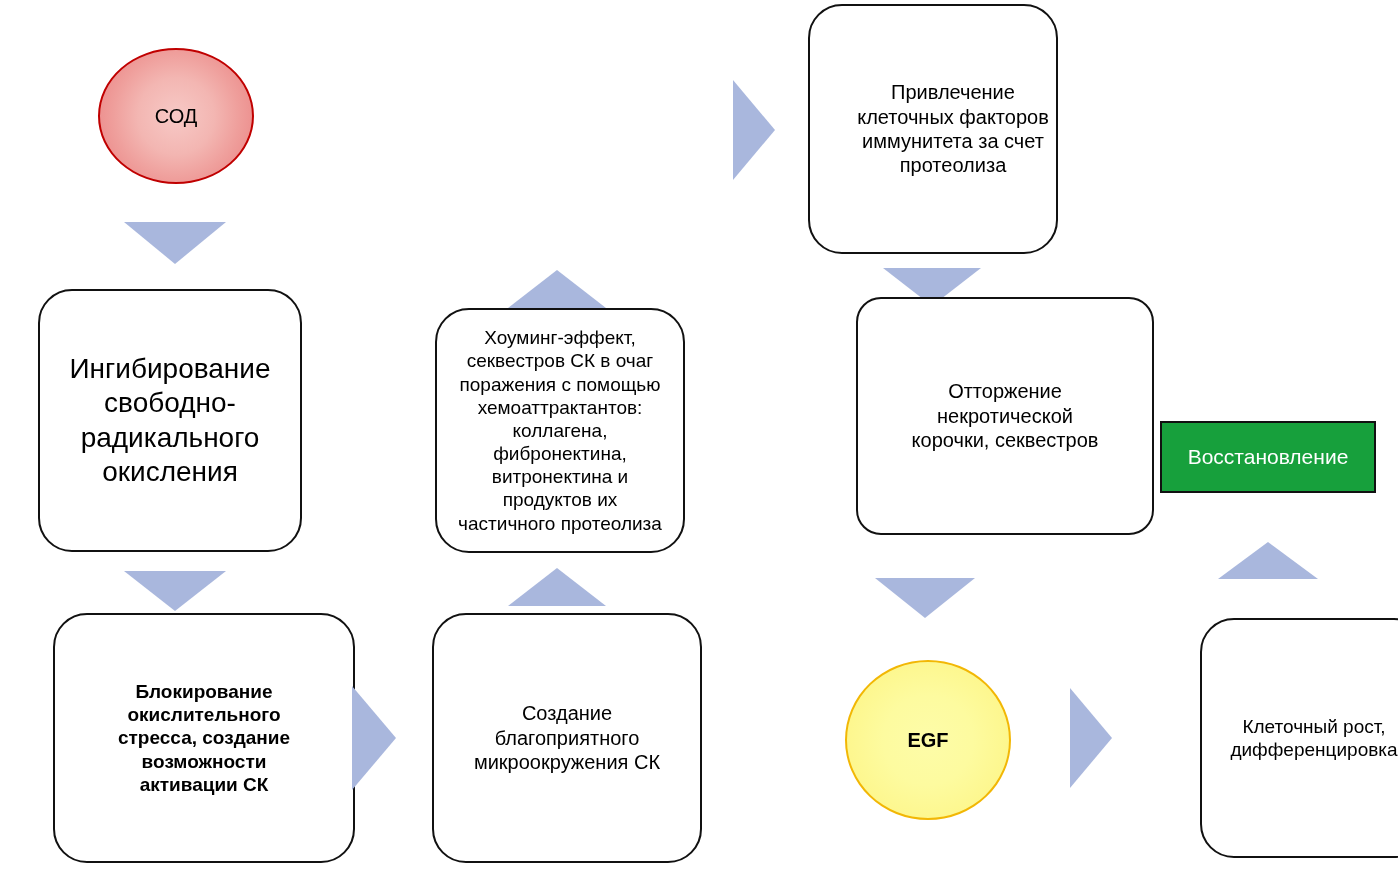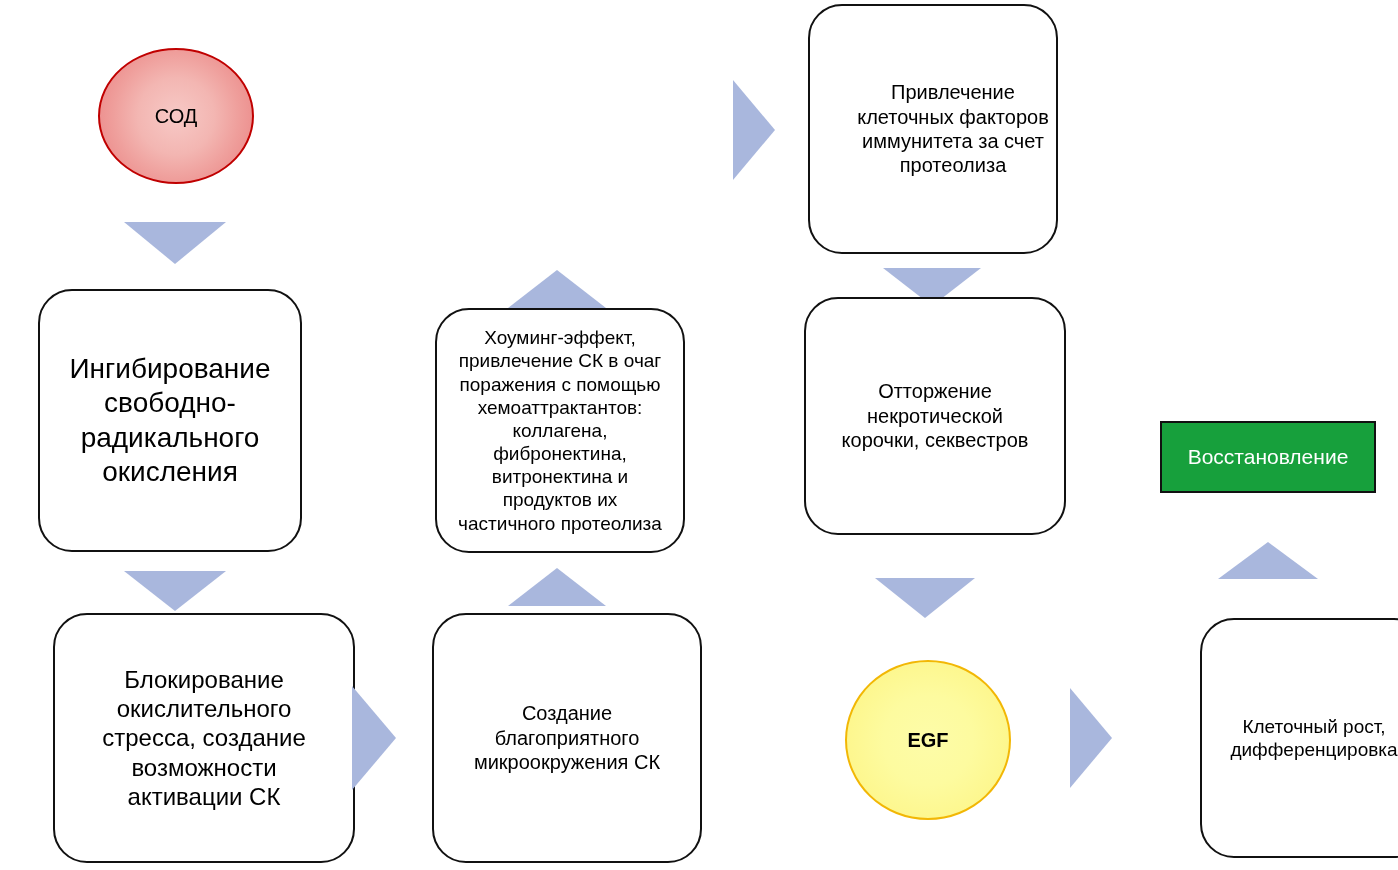--- a/index.html
+++ b/index.html
@@ -119,36 +119,36 @@
 
   <div class="node rbox" style="left:38px; top:289px; width:264px; height:263px; font-size:28px;">
     <span class="label">Ингибирование
 свободно-
 радикального
 окисления</span>
   </div>
 
   <div class="arrow arrow-down" style="left:124px; top:571px; border-left-width:51px; border-right-width:51px; border-top-width:40px;"></div>
 
-  <div class="node rbox" style="left:53px; top:613px; width:302px; height:250px; font-size:24px;">
+  <div class="node rbox" style="left:53px; top:613px; width:302px; height:250px; font-size:19px;font-weight:bold;">
     <span class="label">Блокирование
 окислительного
 стресса, создание
 возможности
 активации СК</span>
   </div>
 
   <div class="arrow arrow-right" style="left:352px; top:686px; border-top-width:52px; border-bottom-width:52px; border-left-width:44px;"></div>
 
 
   <div class="arrow arrow-up" style="left:508px; top:270px; border-left-width:49px; border-right-width:49px; border-bottom-width:38px;"></div>
 
   <div class="node rbox" style="left:435px; top:308px; width:250px; height:245px; font-size:19px;">
     <span class="label">Хоуминг-эффект,
-привлечение СК в очаг
+секвестров СК в очаг
 поражения с помощью
 хемоаттрактантов:
 коллагена,
 фибронектина,
 витронектина и
 продуктов их
 частичного протеолиза</span>
   </div>
 
   <div class="arrow arrow-up" style="left:508px; top:568px; border-left-width:49px; border-right-width:49px; border-bottom-width:38px;"></div>
@@ -163,21 +163,21 @@
 
   <div class="node rbox" style="left:808px; top:4px; width:250px; height:250px; font-size:20px;padding-left:40px;">
     <span class="label">Привлечение
 клеточных факторов
 иммунитета за счет
 протеолиза</span>
   </div>
 
   <div class="arrow arrow-down" style="left:883px; top:268px; border-left-width:49px; border-right-width:49px; border-top-width:38px;"></div>
 
-  <div class="node rbox" style="left:804px; top:297px; width:262px; height:238px; font-size:20px;">
+  <div class="node rbox" style="left:856px; top:297px; width:298px; height:238px; font-size:20px;border-radius:25px;">
     <span class="label">Отторжение
 некротической
 корочки, секвестров</span>
   </div>
 
   <div class="arrow arrow-down" style="left:875px; top:578px; border-left-width:50px; border-right-width:50px; border-top-width:40px;"></div>
 
   <div class="node circle circle-egf" style="left:845px; top:660px; width:166px; height:160px; font-size:20px;">
     <span class="label">EGF</span>
   </div>

